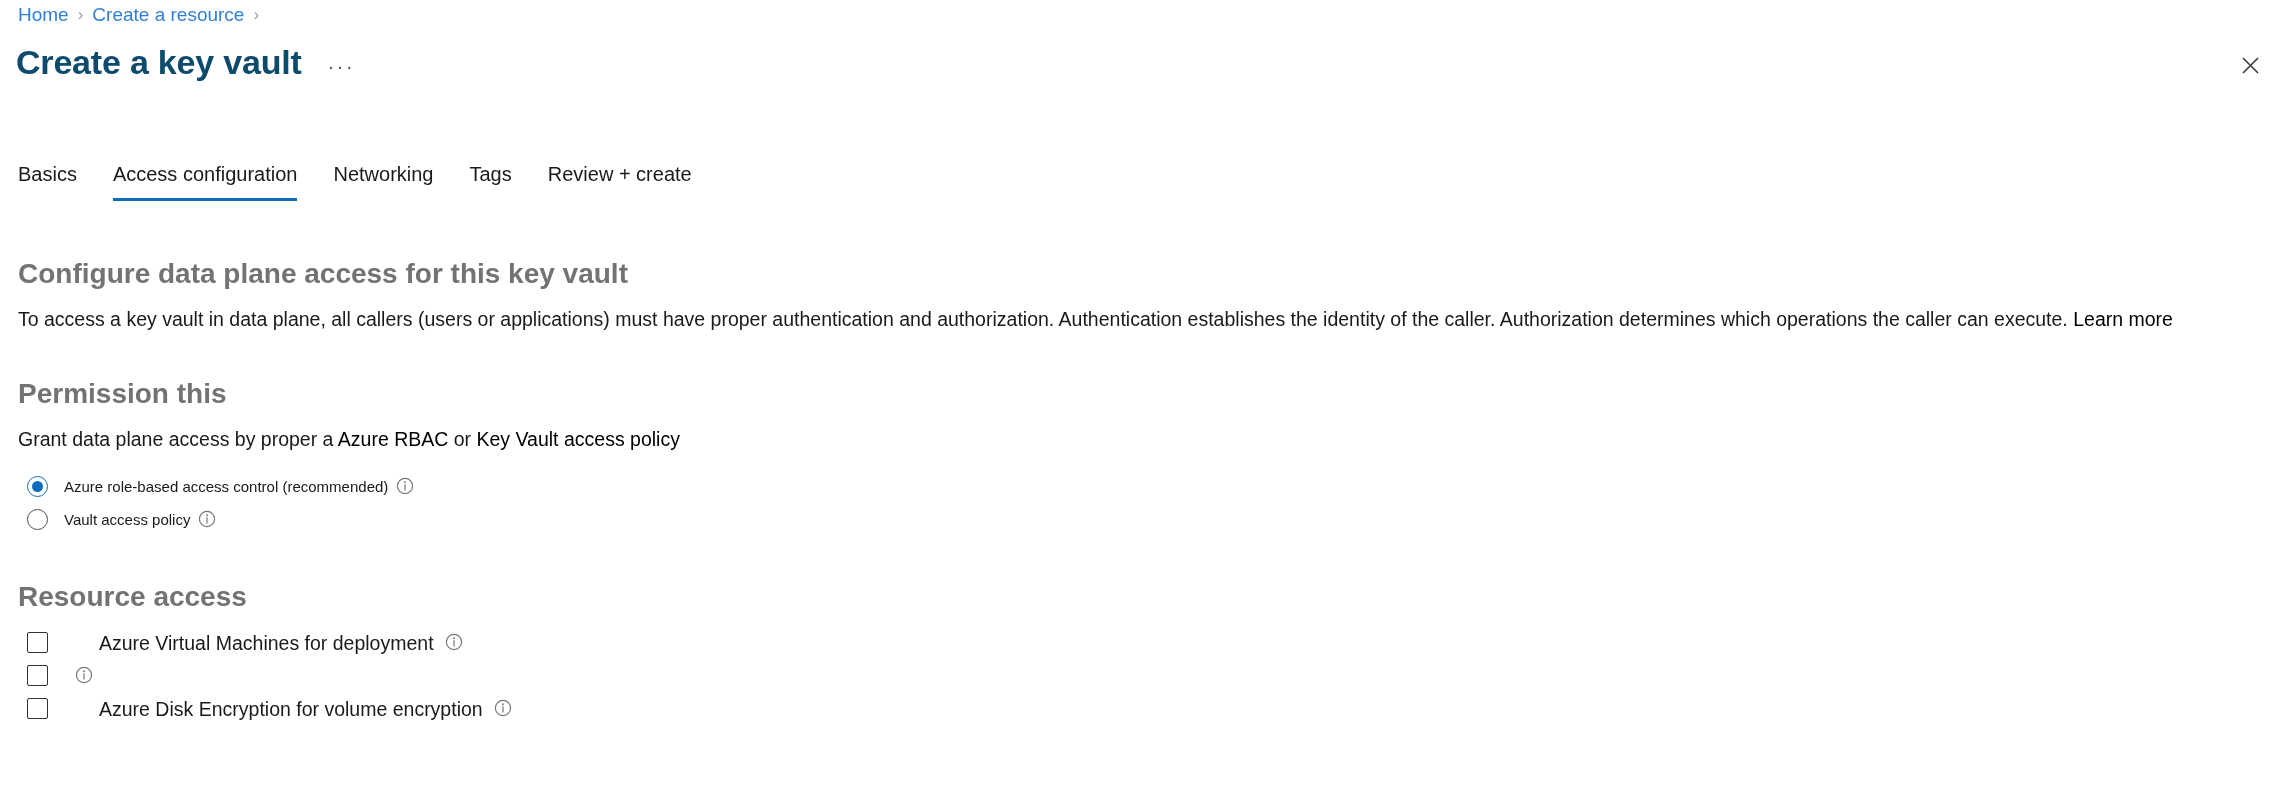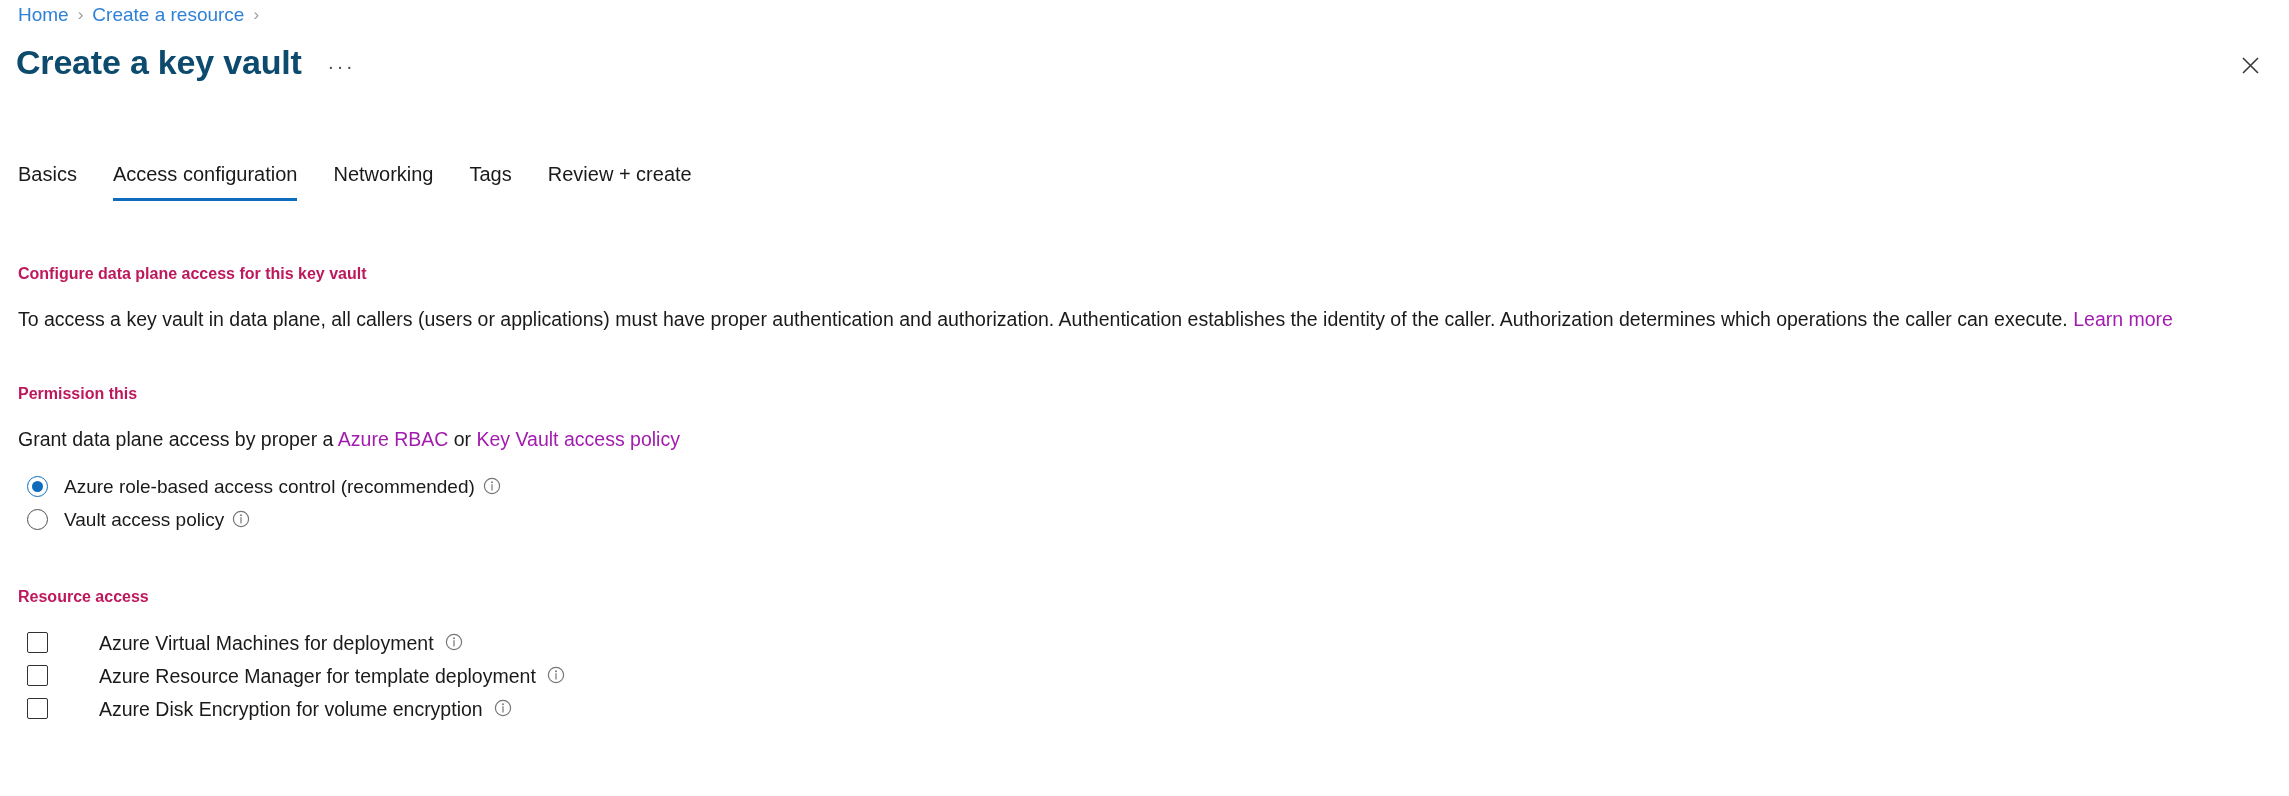--- a/index.html
+++ b/index.html
@@ -126,34 +126,34 @@
   }
 
   
   .content {
     position: absolute;
     left: 18px;
     top: 260px;
     right: 18px;
   }
   .section-heading {
-    font-size: 16px;
+    font-size: 28px;
     line-height: 28px;
     font-weight: 700;
-    color: #be185d;
+    color: #737373;
     margin: 0;
   }
   .body-text {
     font-size: 19.5px;
     line-height: 28px;
     color: #1b1a19;
     margin: 0;
   }
   .inline-link {
-    color: #a21caf;
+    color: #000000;
     cursor: pointer;
     text-decoration: none;
     margin-top: 8px;
   }
 
   .desc-para { margin-top: 17px; }
 
   .block-permission { margin-top: 47px; }
   .perm-desc { margin-top: 17px; }
 
@@ -181,21 +181,21 @@
   .radio-outer.unchecked {
     border-color: #4f4f4f;
   }
   .radio-dot {
     width: 11px;
     height: 11px;
     border-radius: 50%;
     background: #0f6cbd;
   }
   .radio-label {
-    font-size: 19px;
+    font-size: 15px;
     line-height: 26px;
     color: #1b1a19;
     white-space: nowrap;
   }
 
   
   .info-icon {
     display: inline-flex;
     align-items: center;
     justify-content: center;
@@ -343,21 +343,20 @@
             <svg width="18" height="18" viewBox="0 0 18 18" aria-hidden="true">
               <circle cx="9" cy="9" r="7.6" fill="none" stroke="#767676" stroke-width="1.2"></circle>
               <circle cx="9" cy="5.2" r="0.95" fill="#767676"></circle>
               <path d="M9 7.7 L9 13.1" stroke="#767676" stroke-width="1.2" fill="none" stroke-linecap="round"></path>
             </svg>
           </span>
         </div>
 
         <div class="check-row">
           <span class="checkbox"></span>
-          <span class="check-label">Azure Resource Manager for template deployment</span>
           <span class="info-icon">
             <svg width="18" height="18" viewBox="0 0 18 18" aria-hidden="true">
               <circle cx="9" cy="9" r="7.6" fill="none" stroke="#767676" stroke-width="1.2"></circle>
               <circle cx="9" cy="5.2" r="0.95" fill="#767676"></circle>
               <path d="M9 7.7 L9 13.1" stroke="#767676" stroke-width="1.2" fill="none" stroke-linecap="round"></path>
             </svg>
           </span>
         </div>
 
         <div class="check-row">

